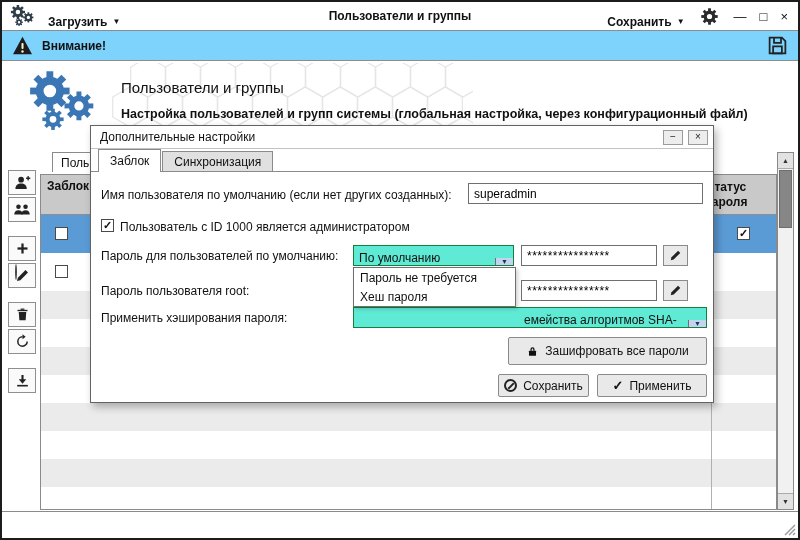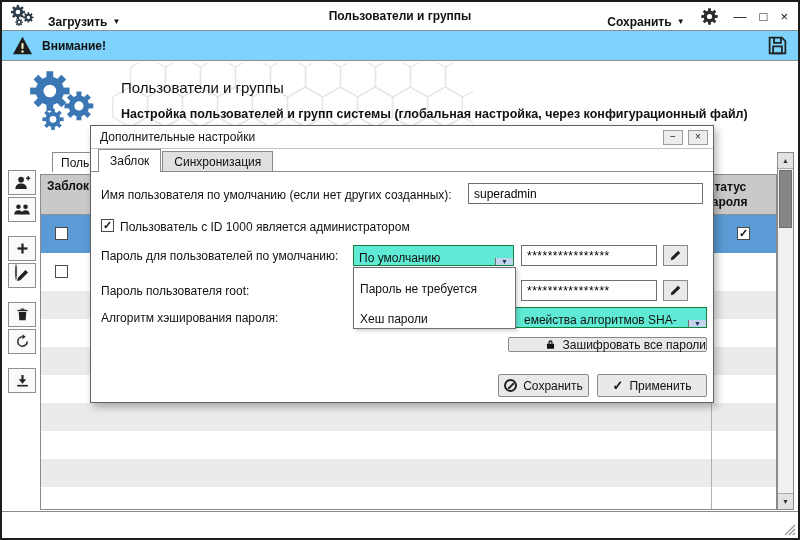--- a/index.html
+++ b/index.html
@@ -75,21 +75,21 @@
   .d-body{position:absolute;left:0;top:45px;right:0;bottom:0;border-top:1px solid #8a8a8a;background:#fff;}
   .d-label{position:absolute;white-space:nowrap;}
   .txtinput{position:absolute;box-sizing:border-box;border:1px solid #6f6f6f;background:#fff;font:inherit;padding:0 5px;height:21px;}
   .pw{letter-spacing:0.5px;}
   .combo{position:absolute;box-sizing:border-box;border:1px solid #15803d;background:#5eead4;height:21px;display:flex;align-items:flex-end;}
   .combo-txt{flex:1;display:flex;align-items:center;padding-left:5px;overflow:hidden;white-space:nowrap;}
   .combo-txt.indent{padding-left:170px;}
   .combo-arrow{width:17px;background:#c2d5ec;border-left:1px solid #6f6f6f;display:flex;align-items:center;justify-content:center;font-size:7px;color:#17365d;}
   .icon-btn{position:absolute;box-sizing:border-box;width:25px;height:21px;border:1px solid #8a8a8a;background:#e9e9e9;display:flex;align-items:center;justify-content:center;padding:0;color:#222;}
   .droplist{position:absolute;left:262px;top:141px;width:163px;box-sizing:border-box;border:1px solid #6f6f6f;background:#fff;z-index:6;box-shadow:2px 2px 4px rgba(0,0,0,0.18);}
-  .drop-item{height:19px;display:flex;align-items:center;padding-left:6px;margin-top:11px;}
+  .drop-item{height:19px;display:flex;align-items:center;padding-left:6px;}
   .btn{position:absolute;box-sizing:border-box;border:1px solid #8a8a8a;background:#e9e9e9;border-radius:2px;display:flex;align-items:center;justify-content:center;gap:6px;font:inherit;padding:0;color:#111;}
   .no-glyph{width:13px;height:13px;box-sizing:border-box;border:2px solid #222;border-radius:50%;position:relative;flex:0 0 auto;}
   .no-glyph::after{content:"";position:absolute;left:0.5px;top:3.6px;width:8px;height:1.8px;background:#222;transform:rotate(-45deg);}
   .tick-glyph{font-weight:700;font-size:13px;line-height:1;}
 </style>
 </head>
 <body>
 
 <svg width="0" height="0" style="position:absolute" aria-hidden="true">
   <defs>
@@ -376,40 +376,40 @@
     <button class="icon-btn" style="left:572px;top:119px;">
       <span class="icon">
           <svg width="13" height="13">
             <use href="#i-pencil" width="13" height="13"></use>
           </svg>
         </span>
     </button>
 
     <div class="droplist">
       <div class="drop-item">Пароль не требуется</div>
-      <div class="drop-item">Хеш пароли</div>
+      <div class="drop-item">Хеш пароля</div>
     </div>
 
     <div class="d-label" style="left:10px;top:158px;">Пароль пользователя root:</div>
     <input class="txtinput pw" style="left: 430px; top: 154px; width: 136px;" readonly="" value="****************">
     <button class="icon-btn" style="left:572px;top:154px;">
       <span class="icon">
           <svg width="13" height="13">
             <use href="#i-pencil" width="13" height="13"></use>
           </svg>
         </span>
     </button>
 
-    <div class="d-label" style="left:10px;top:185px;">Алгоритм хэширования пароля:</div>
+    <div class="d-label" style="left:10px;top:185px;">Применить хэширования пароля:</div>
     <div class="combo" style="left:262px;top:181px;width:354px;">
       <span class="combo-txt indent">емейства алгоритмов SHA-</span>
       <span class="combo-arrow">▼</span>
     </div>
 
-    <button class="btn" style="left:417px;top:211px;width:199px;height:15px;justify-content:flex-end;">
+    <button class="btn" style="left:417px;top:211px;width:199px;height:28px;">
       <span class="icon">
           <svg width="13" height="13">
             <use href="#i-lock" width="13" height="13"></use>
           </svg>
         </span>
       <span>Зашифровать все пароли</span>
     </button>
 
     <button class="btn" style="left:407px;top:248px;width:91px;height:23px;">
       <span class="no-glyph"></span>

